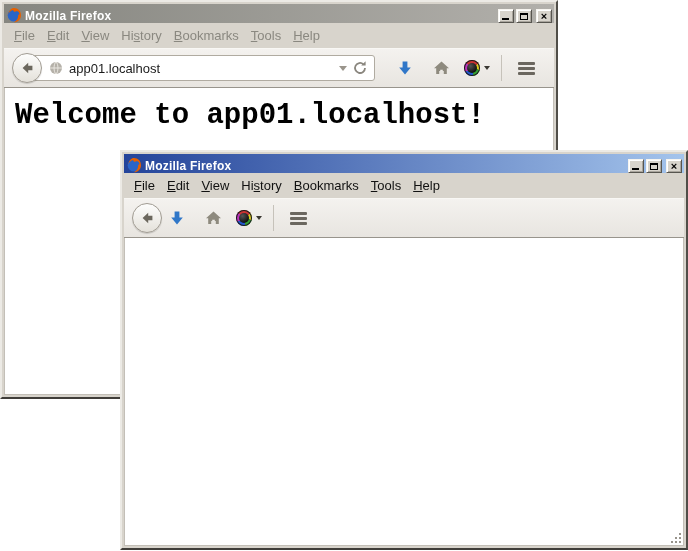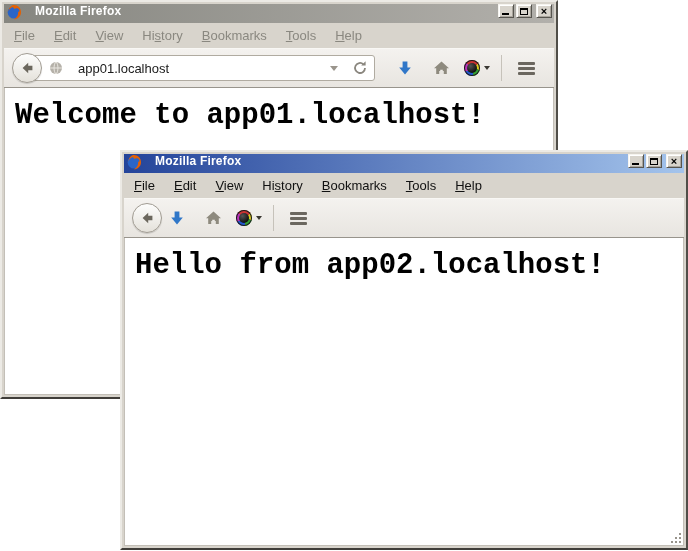--- a/index.html
+++ b/index.html
@@ -11,22 +11,22 @@
   
   .window{
     position:absolute;display:flex;flex-direction:column;box-sizing:border-box;
     background:#d8d4cc;padding:2px;
     border:2px solid;border-color:#eceae5 #504e48 #403e3a #eceae5;
   }
   .win1{left:0;top:0;width:558px;height:399px;z-index:1;}
   .win2{left:120px;top:150px;width:568px;height:400px;z-index:2;}
   
   .titlebar{
-    height:19px;flex:0 0 19px;display:flex;align-items:flex-start;
-    padding:0 2px;gap:13px;
+    height:19px;flex:0 0 19px;display:flex;align-items:flex-end;
+    padding:0 2px;gap:3px;
   }
   .win2 .titlebar{background:linear-gradient(90deg,#24449a,#a4c4ec);}
   .win1 .titlebar{background:linear-gradient(90deg,#868680,#b2b0ab);}
   .title-text{
     color:#fff;font-size:12px;font-weight:bold;letter-spacing:.2px;
     flex:1;white-space:nowrap;overflow:hidden;
   }
   .fx-icon{width:16px;height:16px;flex:0 0 16px;}
   .caption-buttons{display:flex;gap:2px;align-items:center;}
   .cap-btn{
@@ -35,21 +35,21 @@
     box-shadow:inset 1px 1px 0 #fff, inset -1px -1px 0 #a9a59d;
     display:flex;align-items:flex-end;justify-content:center;
     font-size:10px;line-height:10px;color:#000;cursor:default;
   }
   .glyph-min{width:7px;height:3px;border-bottom:2px solid #000;margin:0 1px 2px 0;}
   .glyph-max{width:8px;height:7px;box-sizing:border-box;border:1px solid #000;border-top-width:2px;margin-bottom:2px;}
   .glyph-close{font-weight:bold;font-size:11px;line-height:12px;margin-bottom:0px;font-family:"Liberation Sans",sans-serif;}
   
   .menubar{
     height:25px;flex:0 0 25px;display:flex;align-items:center;
-    padding-left:4px;gap:7px;background:#d8d4cc;font-size:13px;
+    padding-left:4px;background:#d8d4cc;font-size:13px;
   }
   .menu-item{padding:2px 6px;white-space:nowrap;}
   .win1 .menu-item{color:#8a8880;}
   .win2 .menu-item{color:#111;}
   .menu-item u{text-decoration:underline;}
   
   .navbar{
     height:40px;flex:0 0 40px;display:flex;align-items:center;
     padding:0 10px 0 8px;gap:0;
     background:linear-gradient(#f4f2ef,#e8e5e0);
@@ -60,21 +60,21 @@
   .back-btn{
     width:30px;height:30px;border-radius:50%;box-sizing:border-box;
     border:1px solid #a19c93;background:linear-gradient(#fdfdfc,#e4e1da);
     display:flex;align-items:center;justify-content:center;
     z-index:2;margin-right:-15px;flex:0 0 30px;
     box-shadow:0 1px 1px rgba(0,0,0,.15);
   }
   .urlbar{
     flex:1;height:26px;box-sizing:border-box;display:flex;align-items:center;
     background:#fff;border:1px solid #b0aba1;border-radius:3px;
-    padding:0 6px 0 20px;gap:14px;min-width:0;
+    padding:0 6px 0 20px;gap:5px;min-width:0;
   }
   .url-text{
     flex:1;font-size:13px;color:#1a1a1a;white-space:nowrap;overflow:hidden;
   }
   .tri-down{
     width:0;height:0;border-left:4px solid transparent;border-right:4px solid transparent;
     border-top:5px solid #9a958c;flex:0 0 auto;
   }
   .nav-icons{display:flex;align-items:center;flex:0 0 auto;margin-left:12px;gap:0;}
   .nav-icon{width:36px;display:flex;align-items:center;justify-content:center;flex:0 0 36px;}
@@ -257,21 +257,20 @@
         <span class="hamburger">
             <span></span>
             <span></span>
             <span></span>
           </span>
       </span>
     </span>
   </div>
 
   <div class="content">
-    <h1>Hello from app02.localhost!</h1>
     <span class="grip">
         <i></i>
         <i></i>
         <i></i>
         <i></i>
         <i></i>
         <i></i>
       </span>
   </div>
 </div>

